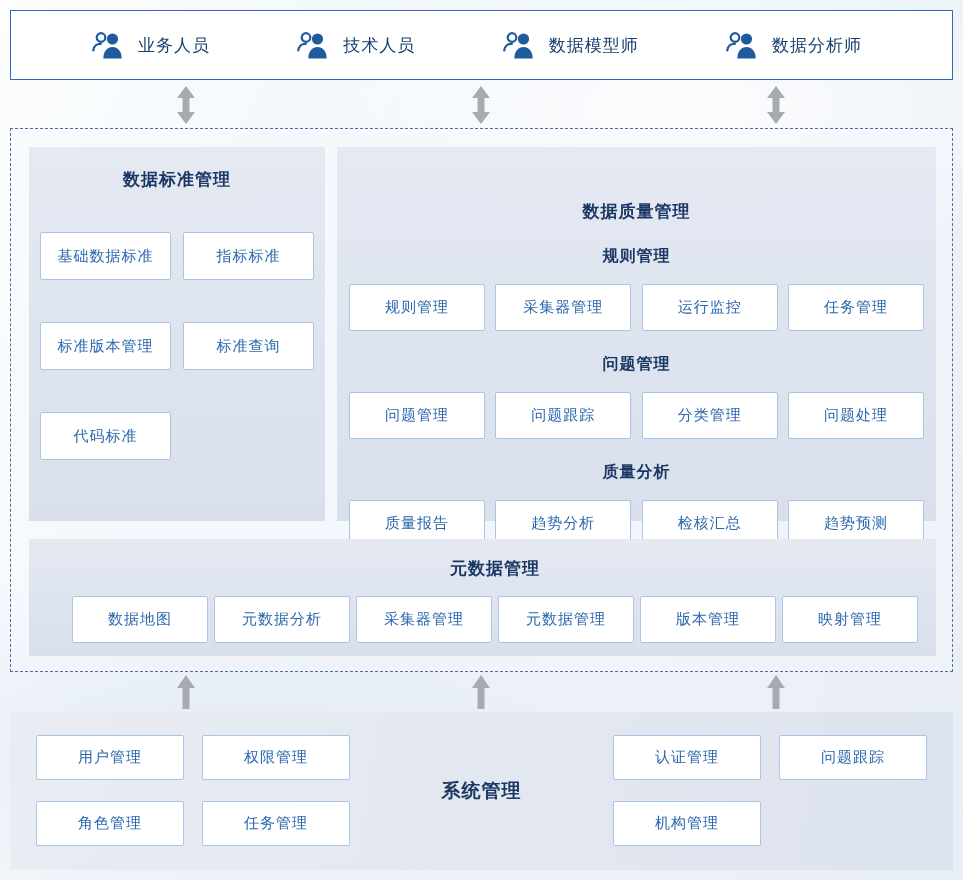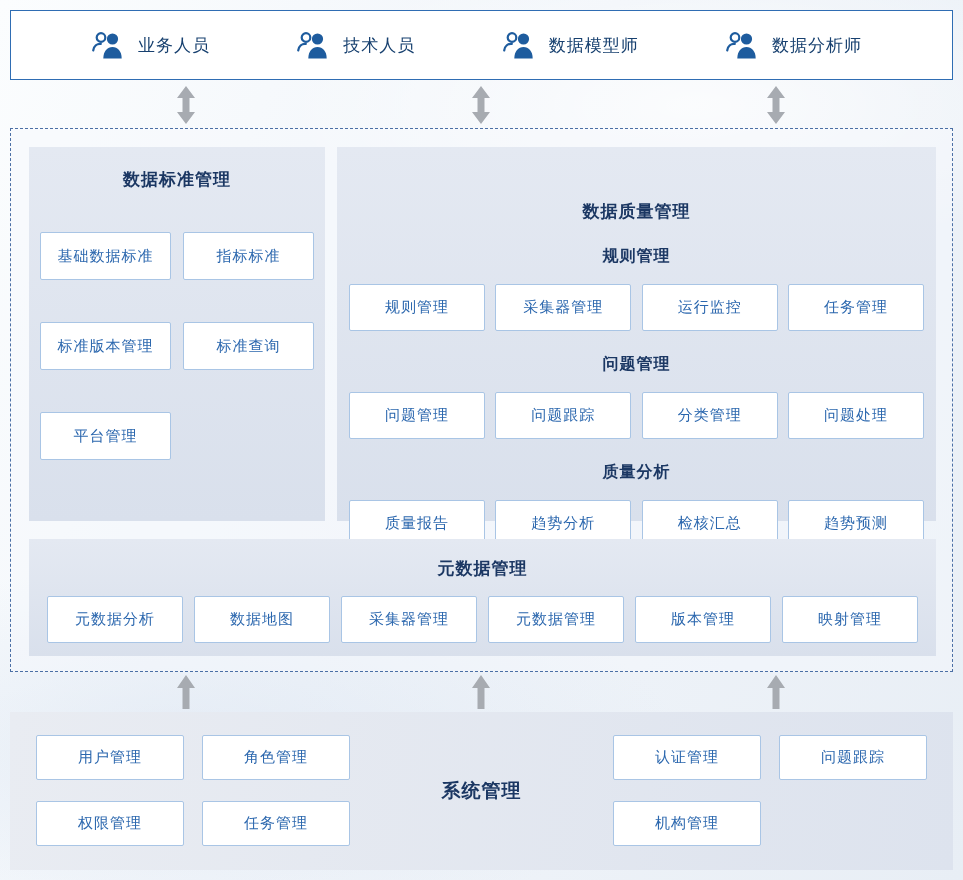--- a/index.html
+++ b/index.html
@@ -81,21 +81,21 @@
   .panel-quality { left: 326px; top: 18px; width: 599px; height: 374px; }
   .panel-quality .panel-title { padding-top: 21px; margin-top: 32px; }
   .q-group .sub-title { margin-top: 23px; }
   .q-row {
     display: flex; justify-content: space-between;
     padding: 0 12px; margin-top: 17px;
   }
   .q-row .btn { width: 136px; height: 47px; }
 
   
-  .panel-metadata { left: 18px; top: 410px; width: 907px; height: 117px; }
+  .panel-metadata { left: 18px; top: 410px; width: 907px; height: 117px; padding-left: 25px; }
   .panel-metadata .panel-title { padding-top: 18px; }
   .meta-row {
     display: flex; justify-content: space-between;
     padding: 0 18px; margin-top: 16px;
   }
   .meta-row .btn { width: 136px; height: 47px; }
 
   
   .panel-system {
     position: absolute; left: 10px; top: 712px; width: 943px; height: 158px;
@@ -184,21 +184,21 @@
 
   <div class="dashed-area">
 
     <div class="panel panel-standard">
       <div class="panel-title">数据标准管理</div>
       <div class="std-grid">
         <div class="btn">基础数据标准</div>
         <div class="btn">指标标准</div>
         <div class="btn">标准版本管理</div>
         <div class="btn">标准查询</div>
-        <div class="btn">平台管理</div>
+        <div class="btn">代码标准</div>
       </div>
     </div>
 
     <div class="panel panel-quality">
       <div class="panel-title">数据质量管理</div>
 
       <div class="q-group">
         <div class="sub-title">规则管理</div>
         <div class="q-row">
           <div class="btn">规则管理</div>
@@ -225,22 +225,22 @@
           <div class="btn">趋势分析</div>
           <div class="btn">检核汇总</div>
           <div class="btn">趋势预测</div>
         </div>
       </div>
     </div>
 
     <div class="panel panel-metadata">
       <div class="panel-title">元数据管理</div>
       <div class="meta-row">
+        <div class="btn">数据地图</div>
         <div class="btn">元数据分析</div>
-        <div class="btn">数据地图</div>
         <div class="btn">采集器管理</div>
         <div class="btn">元数据管理</div>
         <div class="btn">版本管理</div>
         <div class="btn">映射管理</div>
       </div>
     </div>
 
   </div>
 
   <span class="arrow arrow-bot-1">
@@ -255,22 +255,22 @@
   </span>
   <span class="arrow arrow-bot-3">
     <svg width="18" height="34" viewBox="0 0 18 34">
         <polygon points="9,0 18,13 12.5,13 12.5,34 5.5,34 5.5,13 0,13" fill="#a7abb1"></polygon>
       </svg>
   </span>
 
   <div class="panel-system">
     <div class="sys-grid sys-grid-left">
       <div class="btn">用户管理</div>
+      <div class="btn">权限管理</div>
       <div class="btn">角色管理</div>
-      <div class="btn">权限管理</div>
       <div class="btn">任务管理</div>
     </div>
     <div class="sys-title">系统管理</div>
     <div class="sys-grid sys-grid-right">
       <div class="btn">认证管理</div>
       <div class="btn">问题跟踪</div>
       <div class="btn">机构管理</div>
     </div>
   </div>
 

